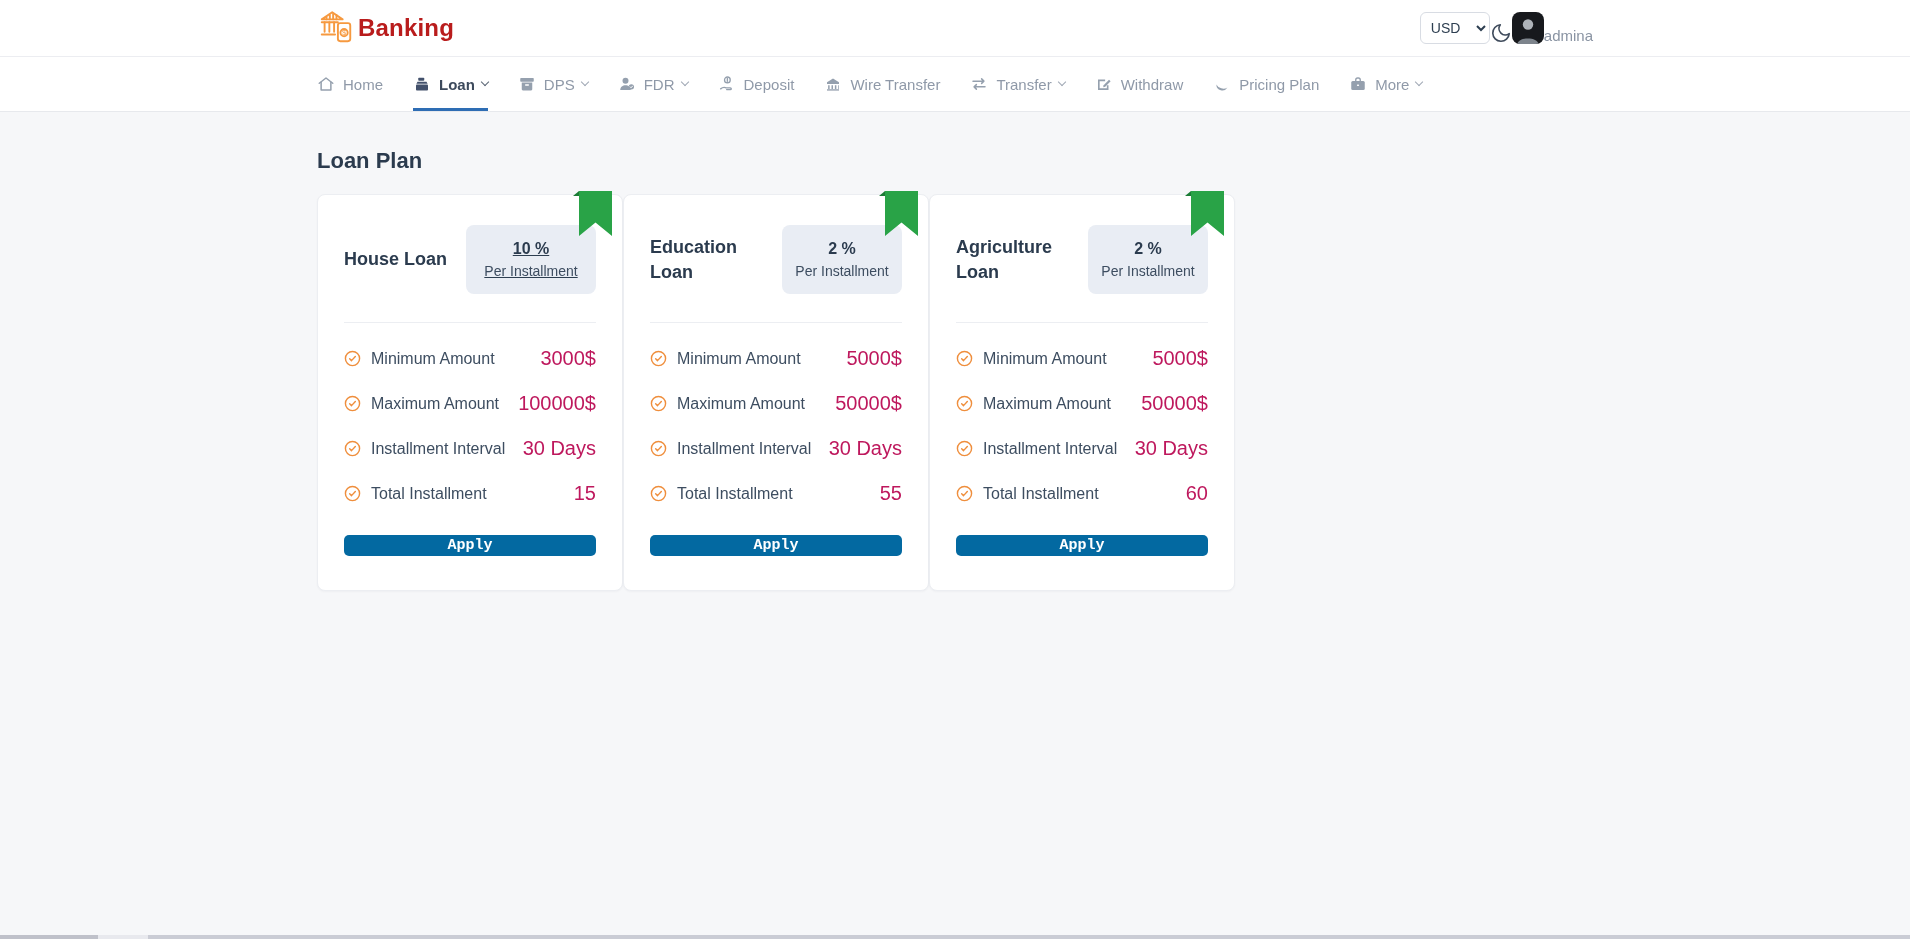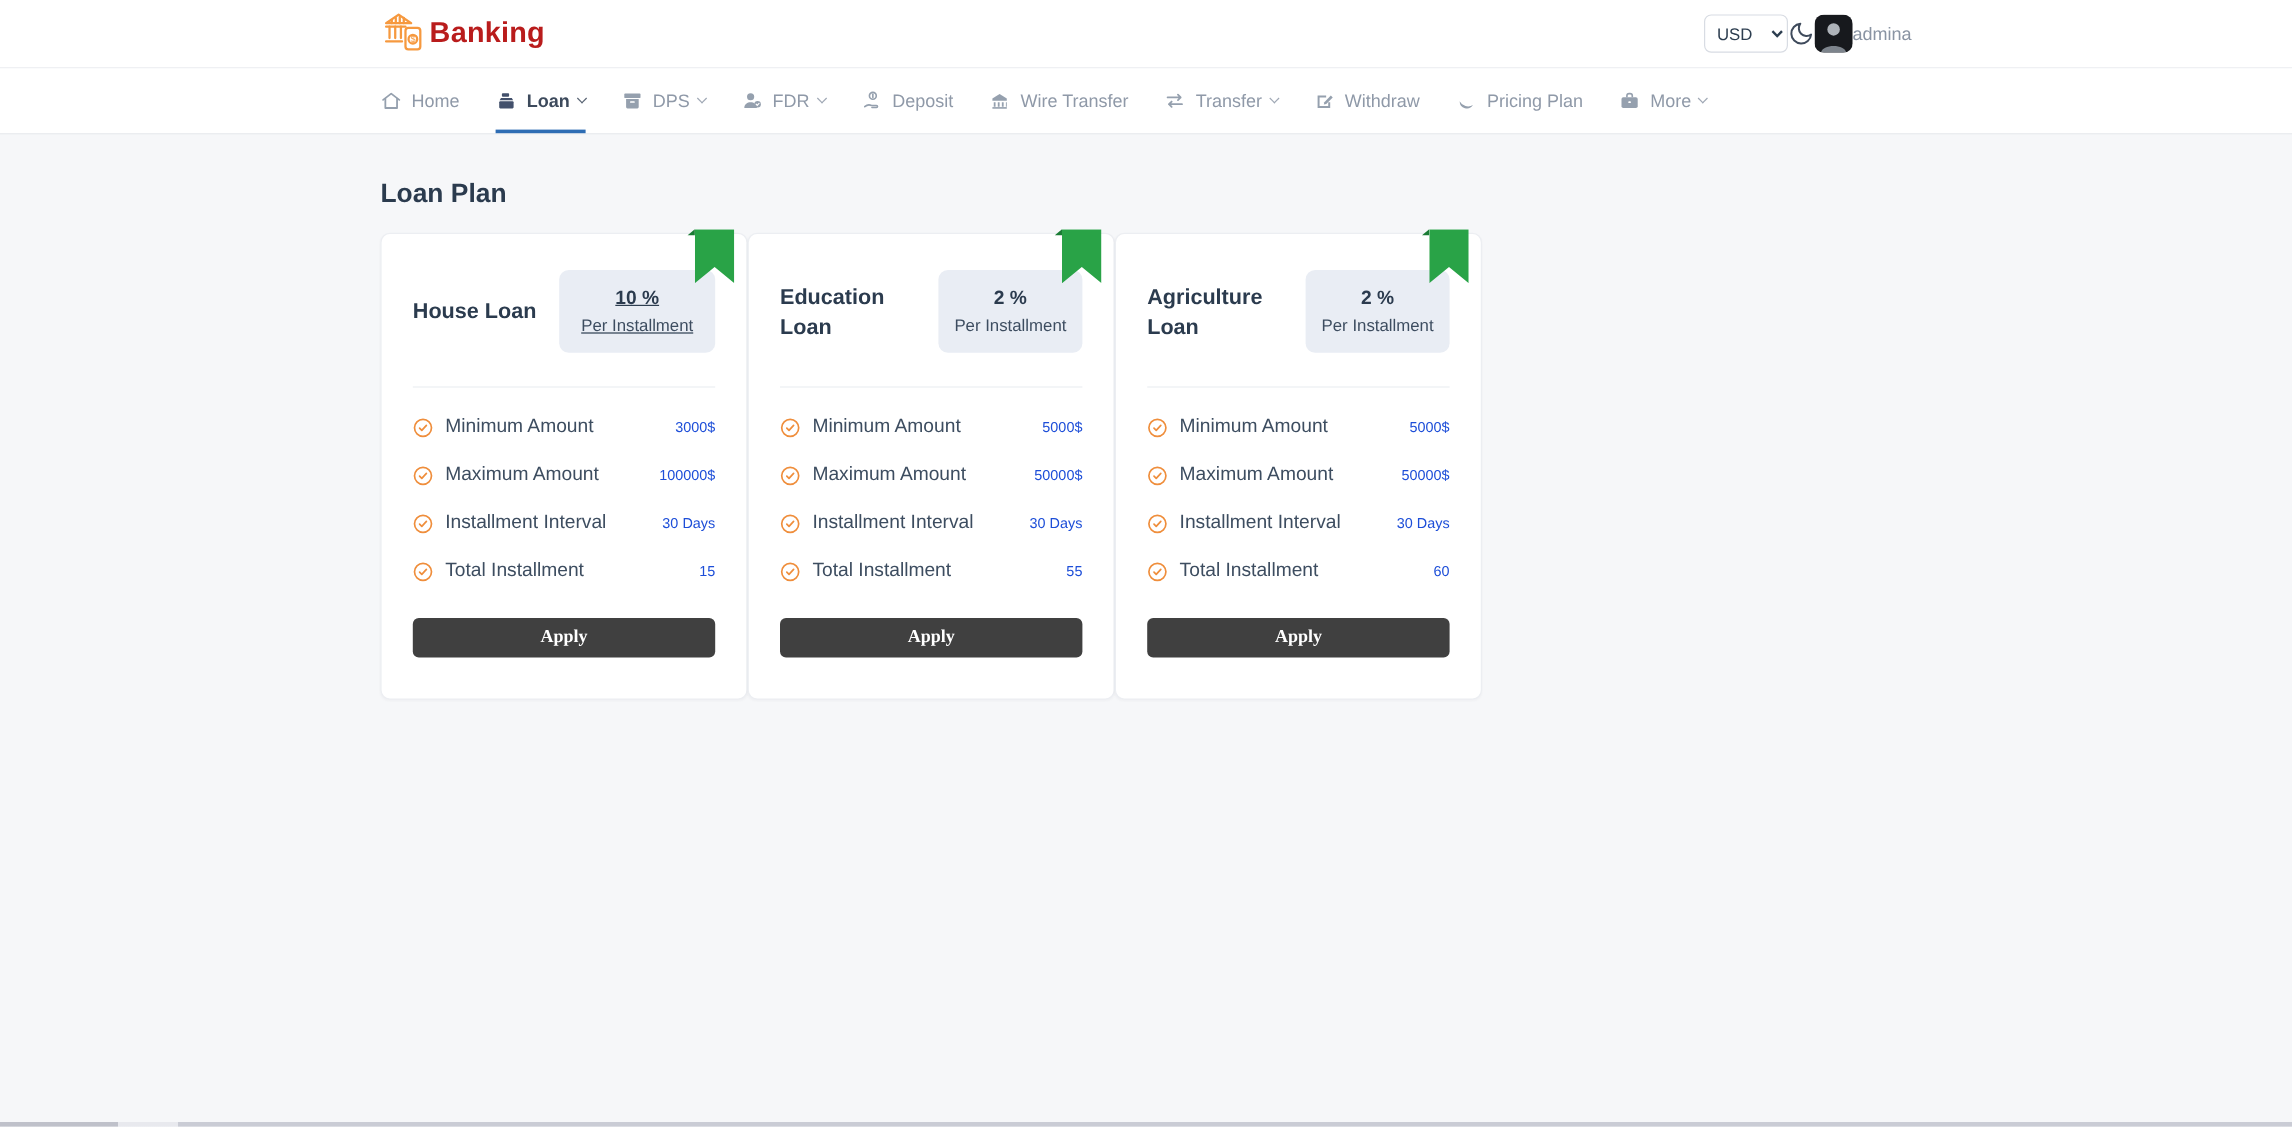--- a/index.html
+++ b/index.html
@@ -11,21 +11,21 @@
     overflow: hidden;
     position: relative;
   }
   .container { width: 1276px; margin: 0 auto; }
 
   
   header { background:#fff; height:57px; border-bottom:1px solid #ecedf1; }
   .hrow { display:flex; align-items:center; justify-content:space-between; height:100%; }
   .brand { display:flex; align-items:center; gap:3px; }
   .brand-text { font-size:24px; font-weight:700; color:#b91c1c; letter-spacing:.2px; }
-  .hright { display:flex; align-items:center; }
+  .hright { display:flex; align-items:flex-end; }
   .currency {
     height:32px; width:70px; border:1px solid #d8dce3; border-radius:6px;
     background:#fff; color:#2d3e50; font-size:14px; padding:0 6px;
     font-family:"Liberation Sans",sans-serif;
   }
   .moonbtn { display:inline-flex; cursor:pointer; }
   .avatar { width:32px; height:32px; border-radius:8px; overflow:hidden; display:inline-block; cursor:pointer; }
   .uname { font-size:15px; color:#8a94a3; }
 
   
@@ -69,25 +69,25 @@
   .rate-badge.wide { width:130px;text-decoration:underline; }
   .rate-badge.narrow { width:120px; }
   .rate { font-size:16px; font-weight:700; color:#2b3b4e; }
   .rate-cap { font-size:14px; color:#3d4d60; }
   .divider { border:none; border-top:1px solid #eceef2; margin:28px 0 24px; }
   .features { list-style:none; }
   .feature { display:flex; align-items:center; margin-bottom:22px; }
   .feature:last-child { margin-bottom:0; }
   .fi { display:inline-flex; margin-right:10px; flex:none; }
   .flabel { flex:1; font-size:16px; color:#3d4d60; }
-  .fvalue { font-size:12px; color:#1d4ed8; }
+  .fvalue { font-size:20px; color:#be185d; }
   .apply {
-    display:block; width:100%; height:33px; margin-top:30px; border:none;
-    background:#404040; color:#fff; font-size:15px; font-weight:700;
-    border-radius:5px; cursor:pointer; font-family:Liberation Serif, serif;
+    display:block; width:100%; height:21px; margin-top:30px; border:none;
+    background:#0369a1; color:#fff; font-size:15px; font-weight:700;
+    border-radius:5px; cursor:pointer; font-family:Liberation Mono, monospace;
   }
   
   .hscroll {
     position:absolute; left:0; bottom:0; width:1910px; height:4px; cursor:pointer;
     background:linear-gradient(to right, #bfc1ca 0 98px, #e8e9ee 98px 148px, #caccd5 148px 100%);
   }
 </style>
 </head>
 <body>
 

